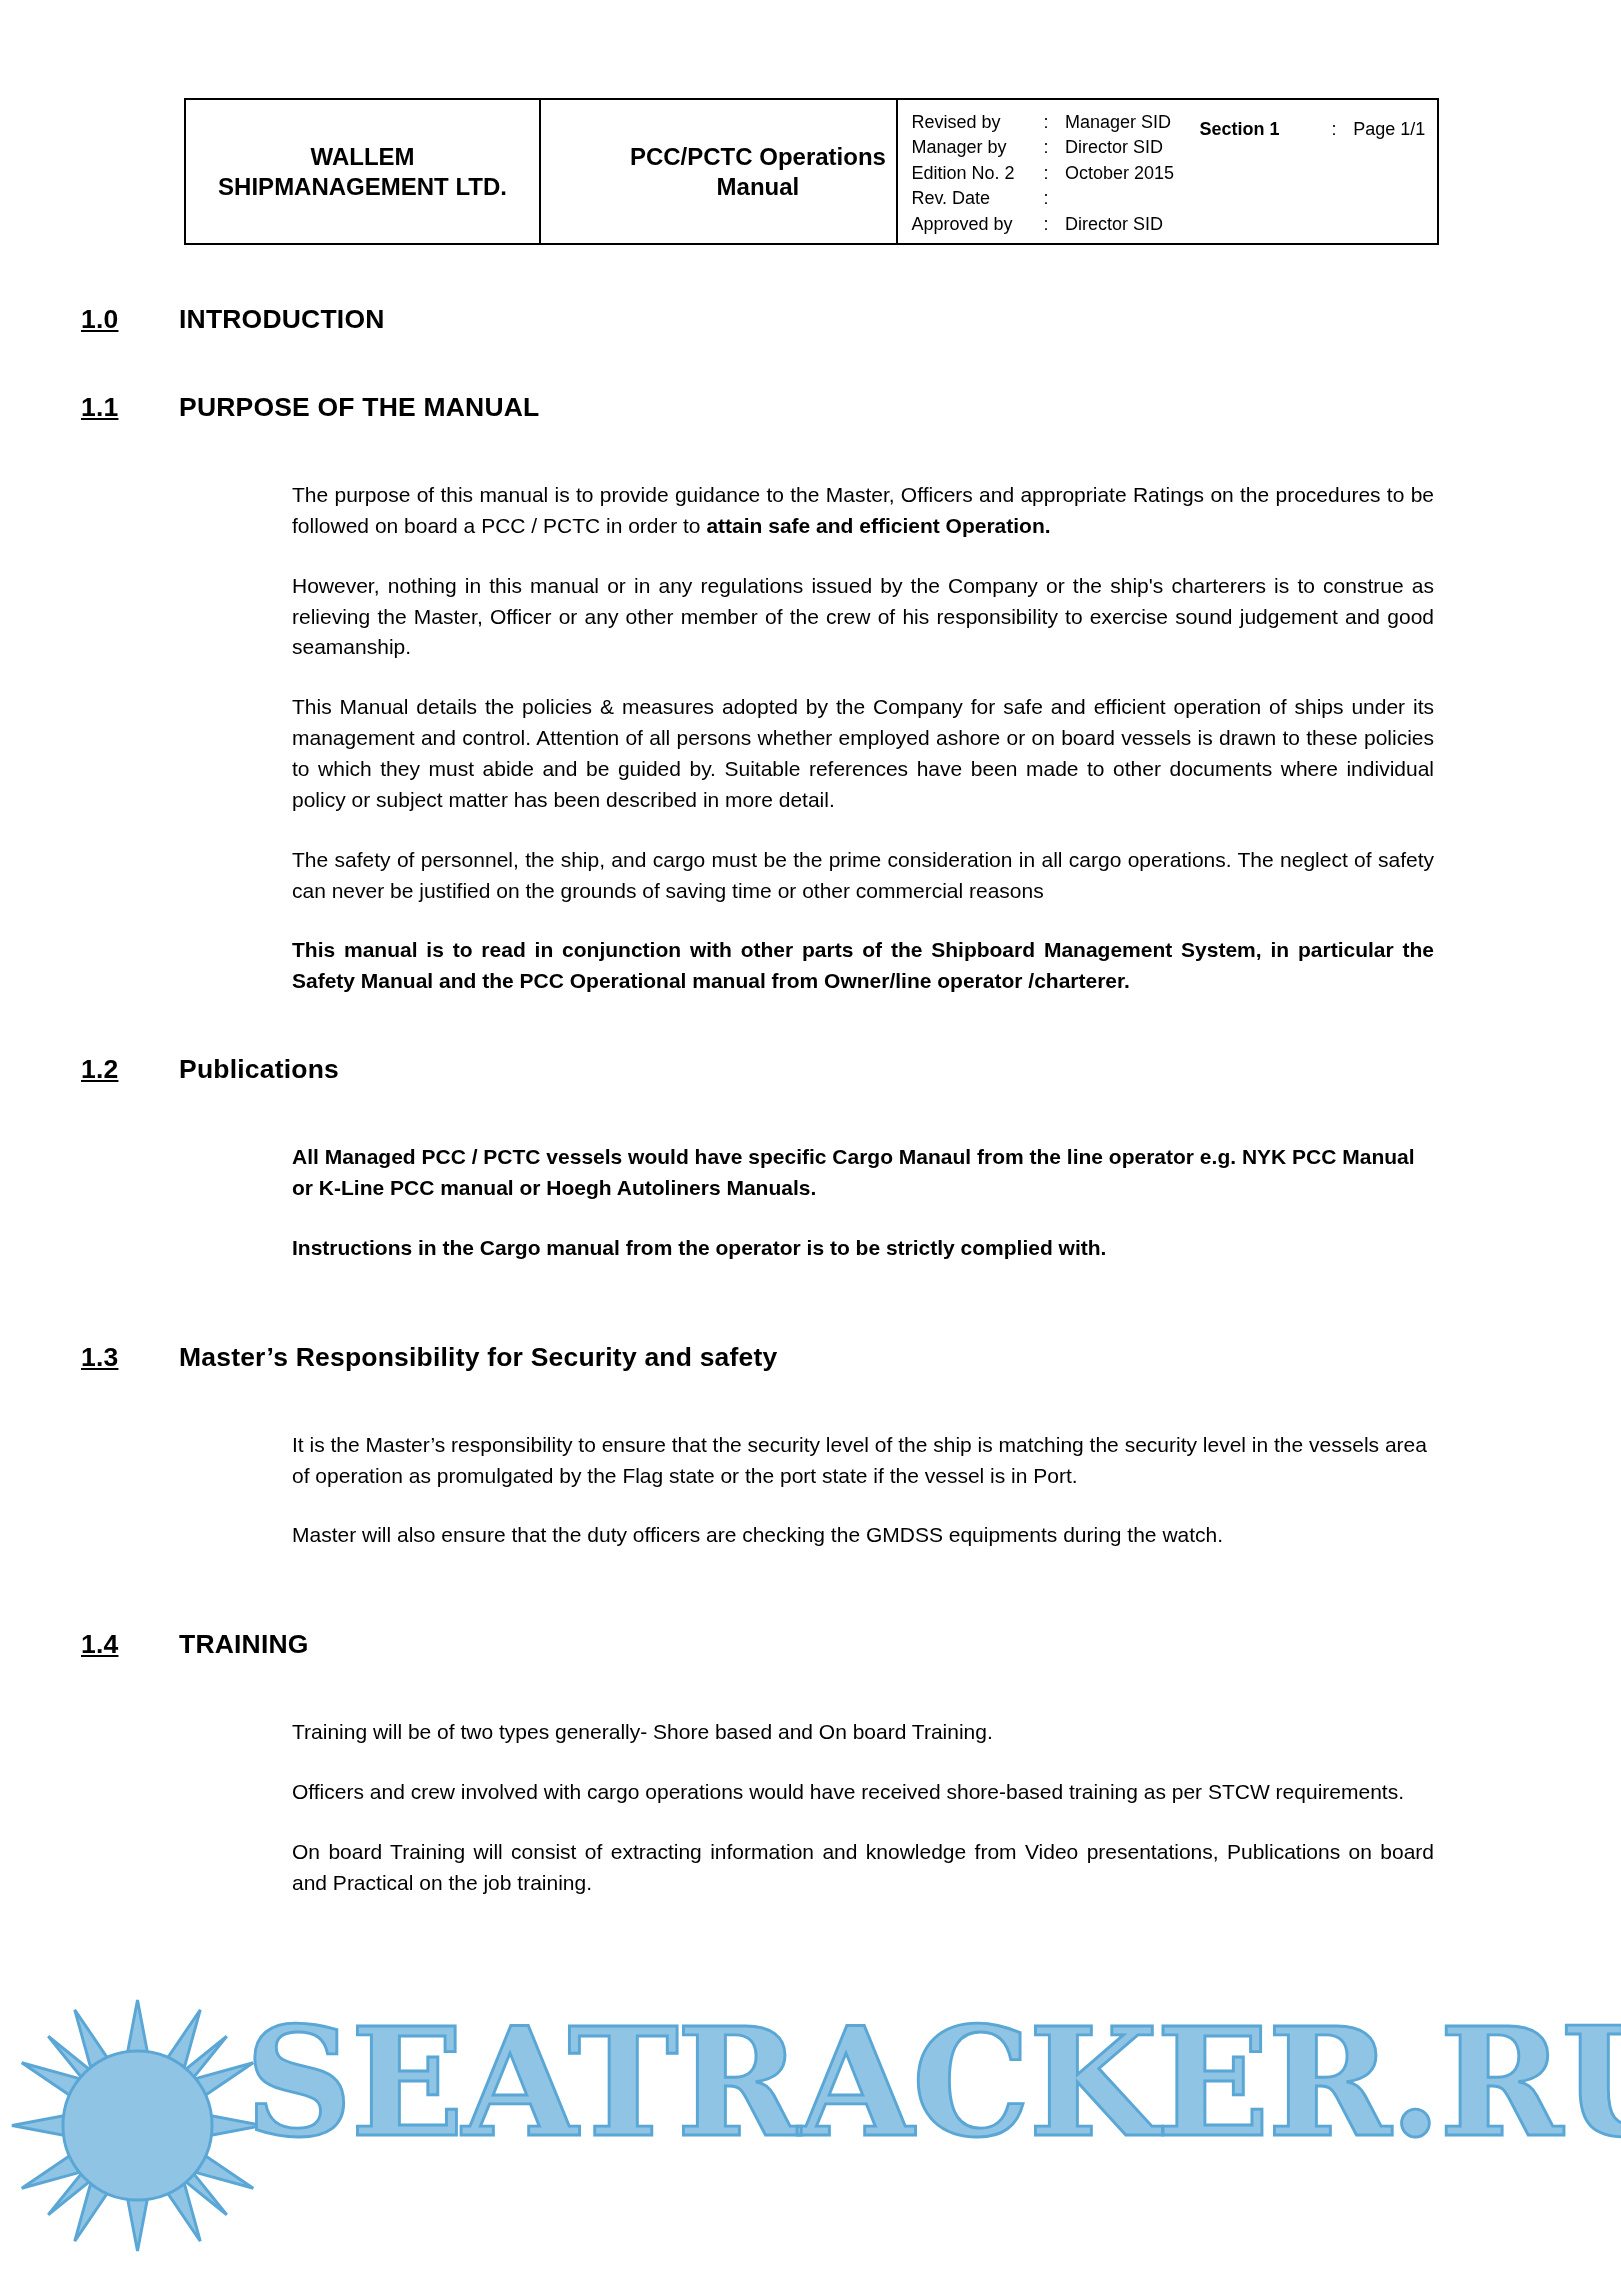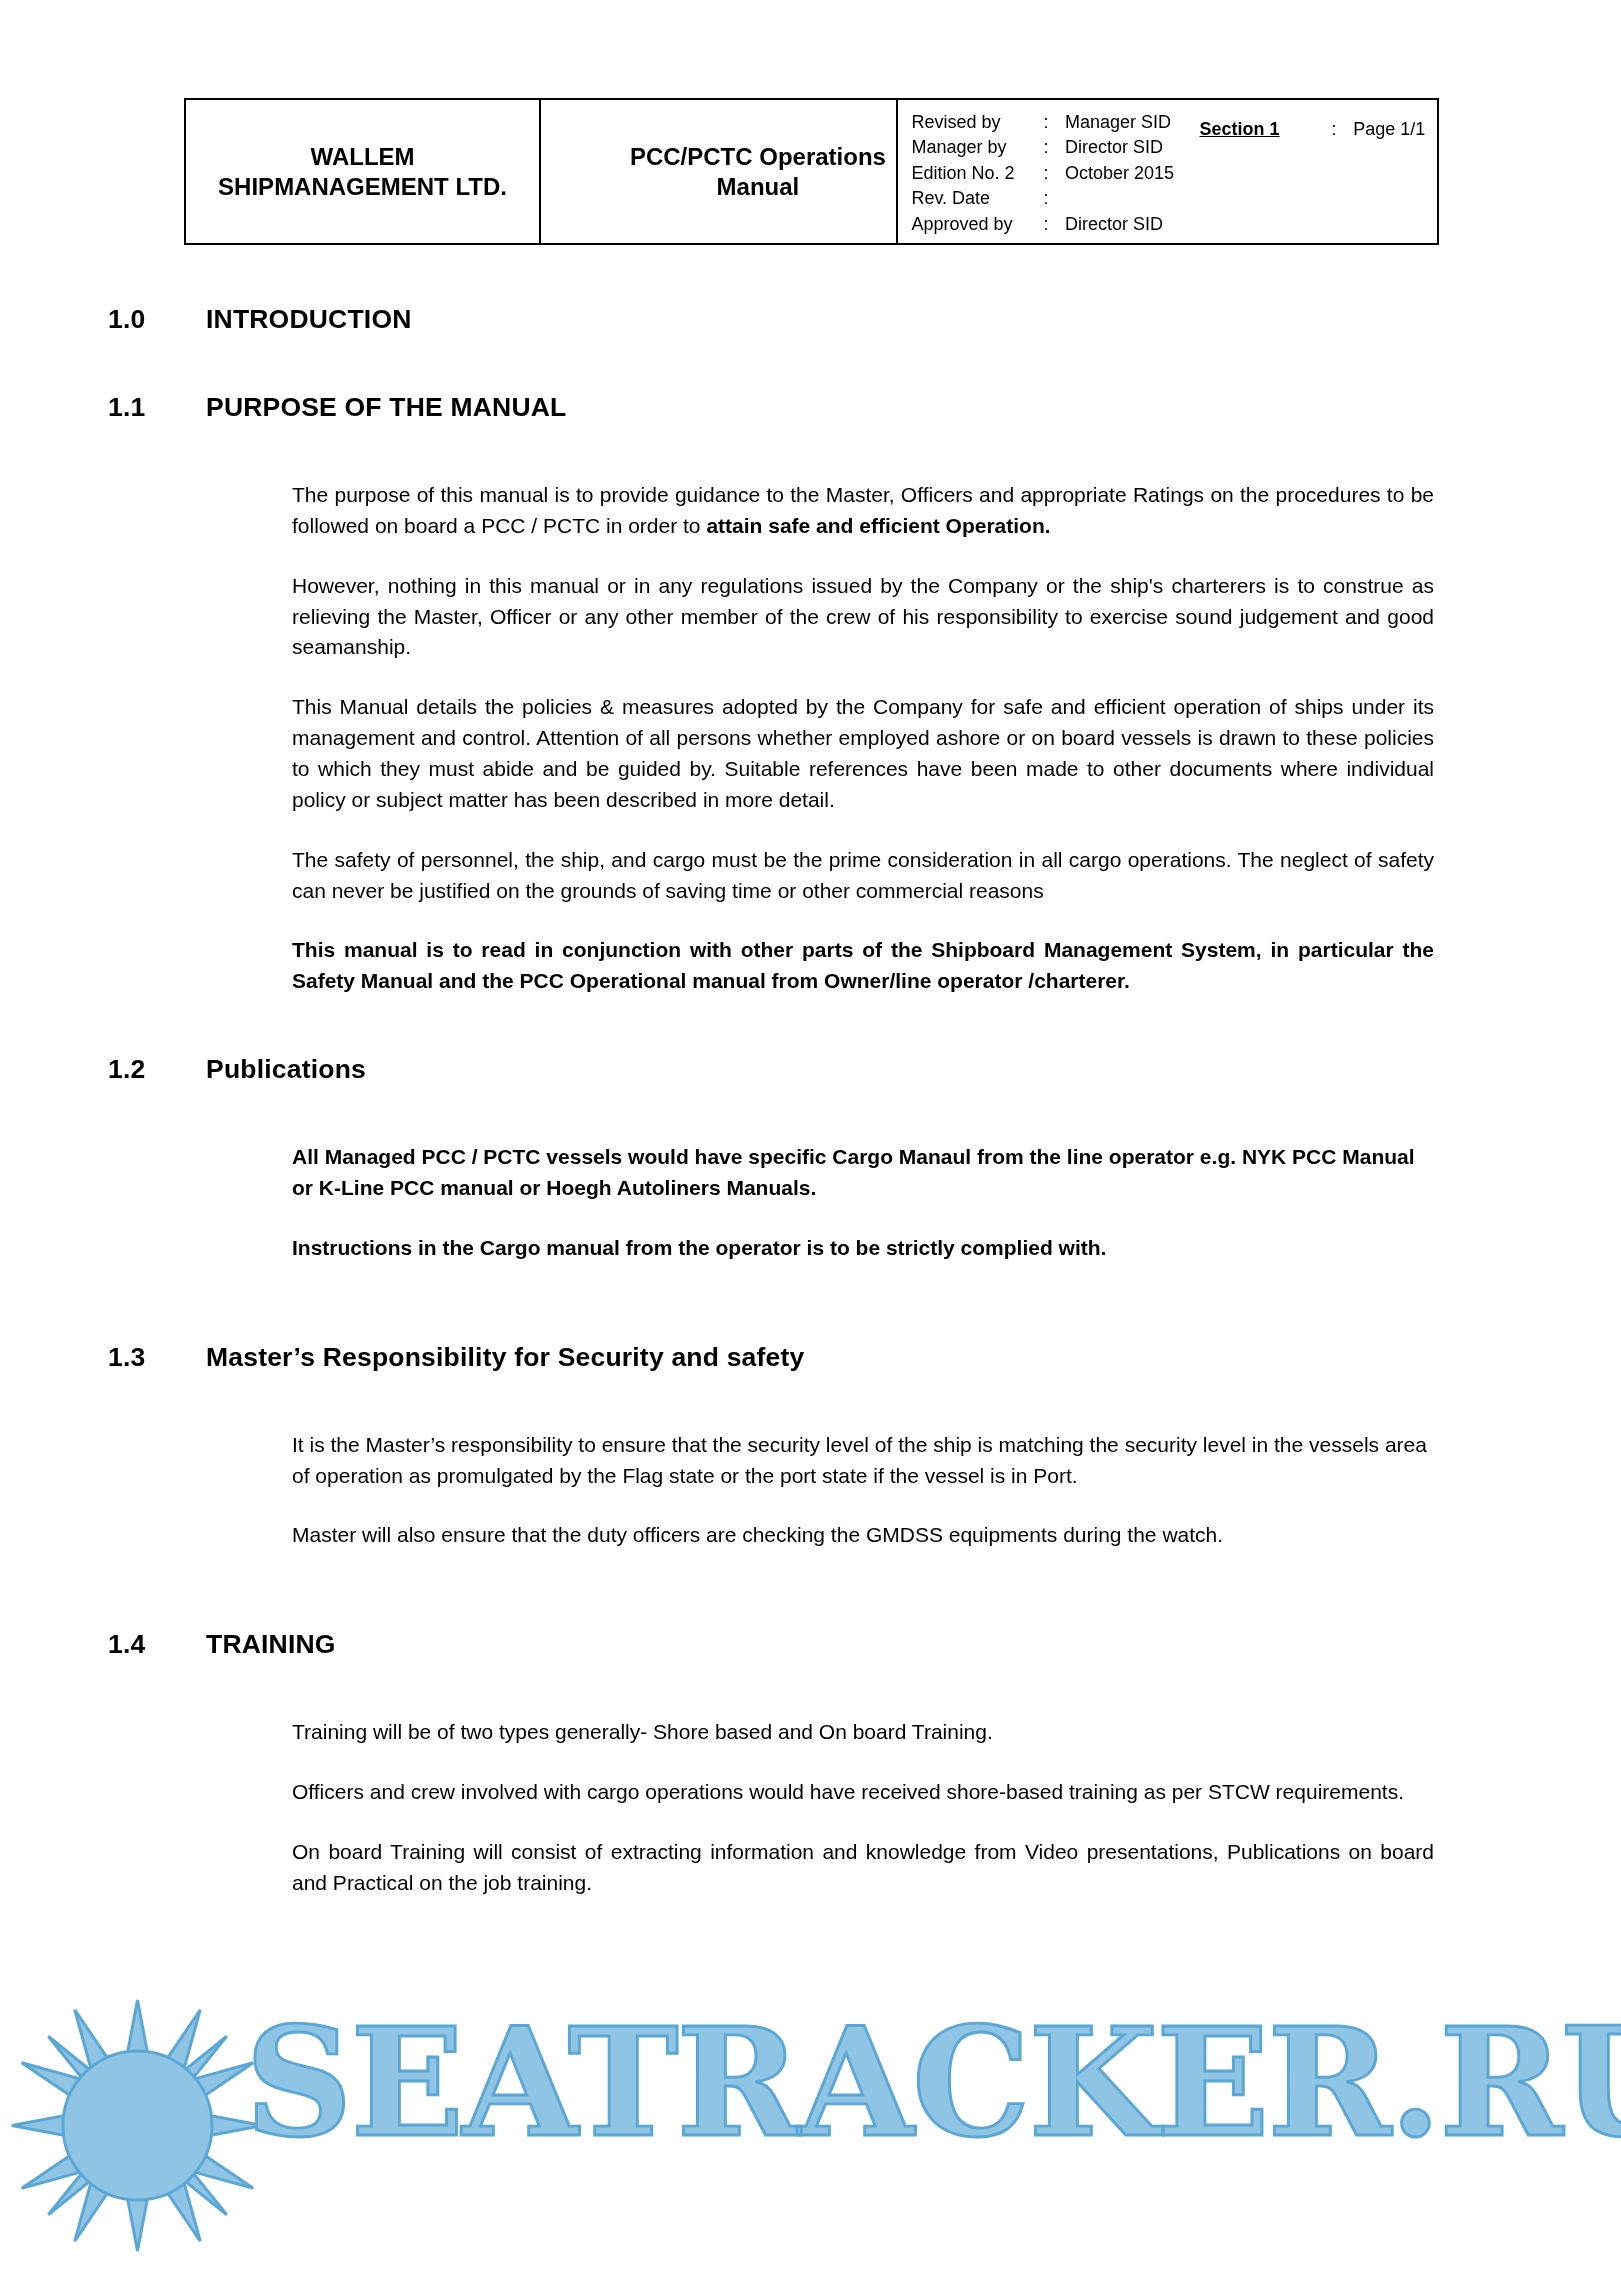--- a/index.html
+++ b/index.html
@@ -85,40 +85,41 @@
     border-top: 2px solid #000;
     margin-top: 2px;
   }
   .meta-section {
     display: flex;
     font-size: 18px;
     line-height: 1.4;
     padding: 6.9px 11.8px 7.8px 13.7px;
     white-space: nowrap;
   }
-  .meta-section .meta-label { font-weight: bold; text-decoration: underline; }
+  .meta-section .meta-label { font-weight: bold; }
 
   
   .content {
     position: absolute;
     left: 0;
     top: 304px;
     width: 1621px;
   }
 
   .h-row {
     display: flex;
     margin: 0;
     padding: 0;
   }
   .h-num {
     width: 98px;
-    margin-left: 108px;
+    margin-left: 81px;
     font-weight: bold;
     flex: none;
+    text-decoration: underline;
   }
   .h1 { font-size: 26.5px; letter-spacing: 0.2px; }
   .h1 .h-text { font-weight: bold; }
 
   p.para {
     margin: 0 0 0 18px;
     padding: 0;
     width: 1142px;
     margin-left: 292px;
     font-size: 21px;

